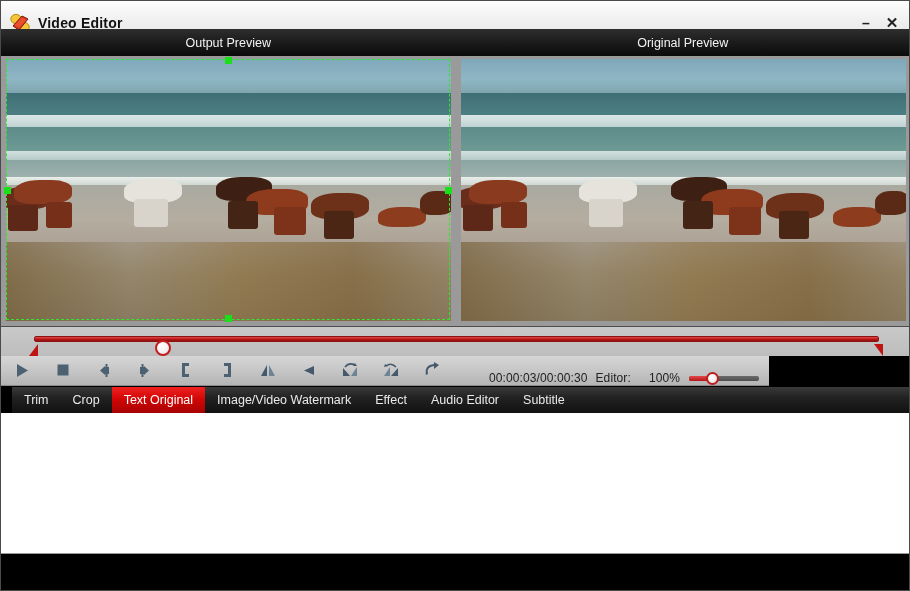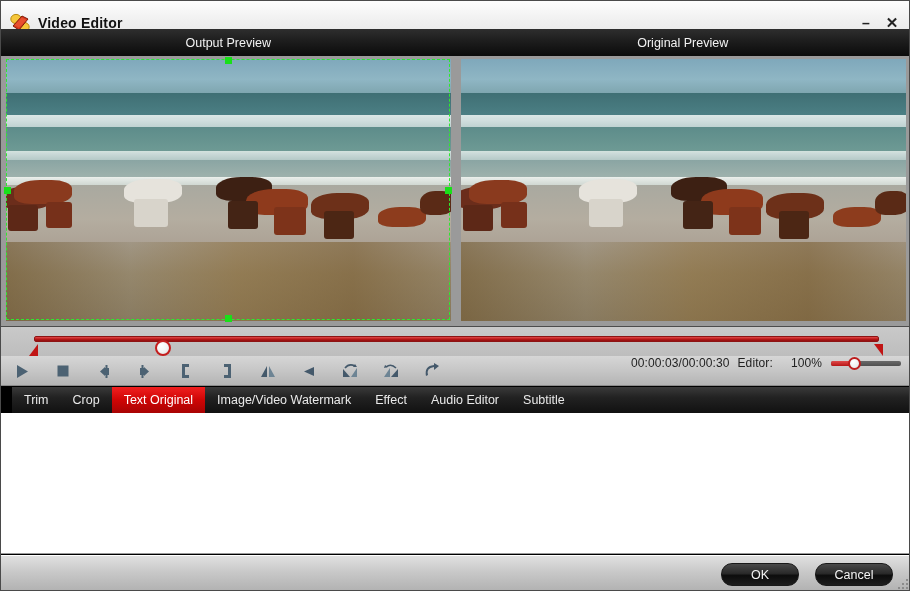--- a/index.html
+++ b/index.html
@@ -66,23 +66,23 @@
               background:linear-gradient(180deg,#e24b4b 0%,#b81616 55%,#8f0f0f 100%);
               border:1px solid #8d1313;border-radius:2px;box-sizing:border-box;}
   .seek-knob{position:absolute;left:120px;top:3px;width:16px;height:16px;border-radius:50%;
              background:radial-gradient(circle at 35% 30%,#fff 0%,#f2f2f2 55%,#d8d8d8 100%);
              border:2px solid #c41d1d;box-sizing:border-box;}
   .marker{position:absolute;top:17px;width:0;height:0;border-style:solid;}
   .marker.start{left:28px;border-width:0 0 12px 9px;border-color:transparent transparent #c01414 transparent;}
   .marker.end{left:873px;border-width:12px 0 0 9px;border-color:#c01414 transparent transparent transparent;}
 
   
-  .transport{position:absolute;left:0;top:355px;width:910px;height:30px;
+  .transport{position:absolute;left:0;top:355px;width:768px;height:30px;
              background:linear-gradient(180deg,#d6d6d6 0%,#c6c6c6 50%,#b4b4b4 100%);
-             border-bottom:1px solid #8b8b8b;display:flex;align-items:flex-start;box-sizing:border-box;}
+             border-bottom:1px solid #8b8b8b;display:flex;align-items:flex-end;box-sizing:border-box;}
   .tbtn{width:41px;height:30px;display:flex;align-items:center;justify-content:center;cursor:default;}
   .tbtn svg{display:block;}
   .timebox{margin-left:auto;display:flex;align-items:center;padding-right:10px;}
   .timetext{font-size:12px;color:#222;letter-spacing:.1px;}
   .vol-track{width:70px;height:5px;margin-left:9px;border-radius:2px;position:relative;
              background:linear-gradient(180deg,#6a6a6a 0%,#4f4f4f 100%);}
   .vol-fill{position:absolute;left:0;top:0;height:100%;width:22px;border-radius:2px;
             background:linear-gradient(180deg,#e04a4a 0%,#b71515 100%);}
   .vol-knob{position:absolute;left:17px;top:-4px;width:13px;height:13px;border-radius:50%;
             background:radial-gradient(circle at 35% 30%,#fff 0%,#eee 60%,#d5d5d5 100%);
@@ -325,26 +325,14 @@
     
     
     
 
     
     
 
     
   </div>
 
-  <div class="footer">
-    <div class="fbtn" style="left:720px;">OK</div>
-    <div class="fbtn" style="left:814px;">Cancel</div>
-    <span class="grip">
-      <i style="right:0;bottom:0;"></i>
-        <i style="right:4px;bottom:0;"></i>
-        <i style="right:8px;bottom:0;"></i>
-      <i style="right:0;bottom:4px;"></i>
-        <i style="right:4px;bottom:4px;"></i>
-      <i style="right:0;bottom:8px;"></i>
-    </span>
-  </div>
 
 </div>
 
 </body></html>

